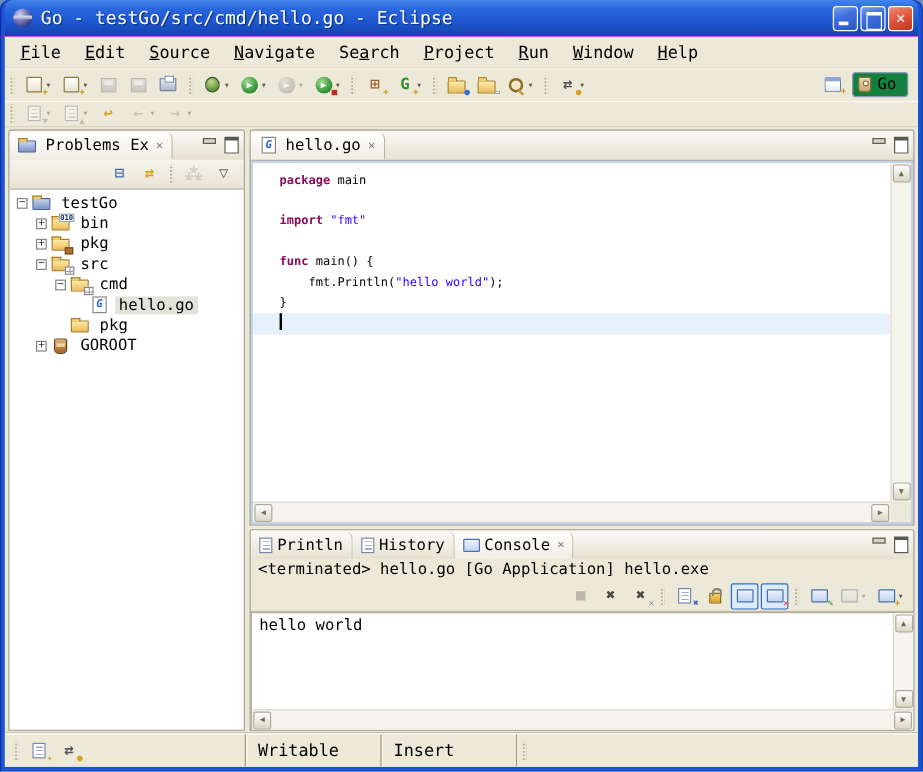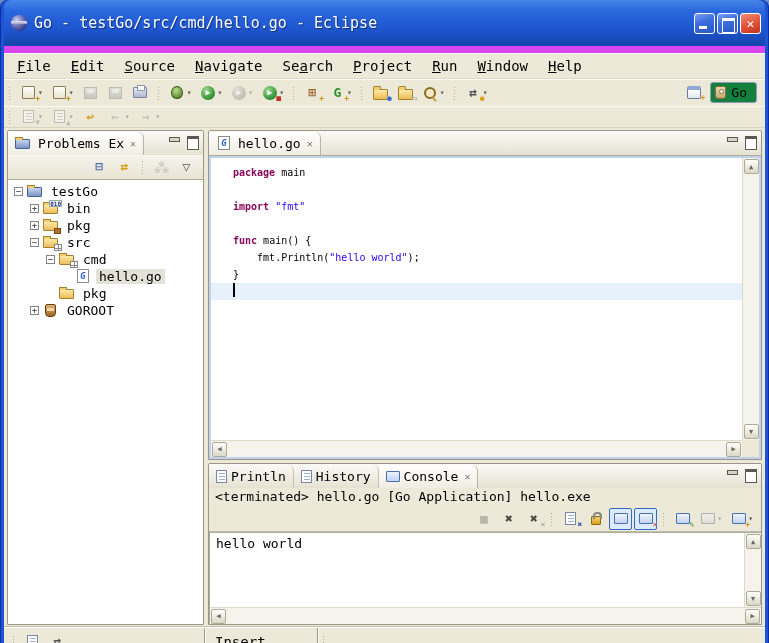--- a/index.html
+++ b/index.html
@@ -1,29 +1,29 @@
 <!DOCTYPE html>
 <html style="--frame: #1e53d5; --beige: #ece9d8; --kw: #8a0a5c; --str: #2a00ff; --curline: #e6f1fc; --treesel: #e2e2d8; --pressedbg: #dcebfc; --pressedbd: #316ac5;"><head>
 <meta charset="utf-8">
 <style>
   html,body{margin:0;padding:0;background:#6a8cc0;font-family:"DejaVu Sans Mono",monospace;}
   *{box-sizing:border-box;}
   .window{width:769px;height:643px;background:var(--frame,#1e53d5);padding:0 4px 4px;border-radius:8px 8px 0 0;position:relative;box-shadow:inset 1px 0 0 #0a2f9e, inset -1px 0 0 #0a2f9e;}
   
-  .titlebar{height:46px;display:flex;align-items:center;padding:0 4px 0 7px;background:linear-gradient(180deg,#3a7bе8 0%, #3d7ee6 4%, #2a66dc 20%, #1f58d2 55%, #1a4dc0 85%, #1443ab 100%);background:linear-gradient(180deg,#4585ea 0%, #2a66dc 25%, #1f58d2 60%, #1443ab 100%);border-radius:7px 7px 0 0;}
+  .titlebar{height:30px;display:flex;align-items:center;padding:0 4px 0 7px;background:linear-gradient(180deg,#3a7bе8 0%, #3d7ee6 4%, #2a66dc 20%, #1f58d2 55%, #1a4dc0 85%, #1443ab 100%);background:linear-gradient(180deg,#4585ea 0%, #2a66dc 25%, #1f58d2 60%, #1443ab 100%);border-radius:7px 7px 0 0;}
   .eclipse-icon{width:16px;height:16px;border-radius:50%;background:radial-gradient(circle at 35% 30%, #cdd1f0 0%, #7a7fc0 35%, #3c4190 70%, #23266a 100%);position:relative;flex:none;overflow:hidden;}
   .eclipse-icon::after{content:"";position:absolute;left:0;right:0;top:6px;height:3px;background:linear-gradient(#e8e8f4,#9aa0c8);}
   .title-text{color:#fff;font-size:15px;margin-left:7px;flex:1;white-space:nowrap;overflow:hidden;text-shadow:1px 1px 1px #10307a;}
   .winbtns{display:flex;gap:2px;}
   .wbtn{width:21px;height:21px;border:1px solid #fff;border-radius:3px;position:relative;background:linear-gradient(160deg,#7aa0ef 0%,#3f6fe0 40%,#2857c4 100%);}
   .wbtn.close{background:linear-gradient(160deg,#f09078 0%,#e25940 45%,#c03318 100%);display:flex;align-items:center;justify-content:center;color:#fff;font-size:13px;font-weight:bold;}
   .wbtn.min::after{content:"";position:absolute;left:4px;bottom:4px;width:8px;height:3px;background:#fff;}
   .wbtn.max::after{content:"";position:absolute;left:4px;top:4px;width:11px;height:11px;border:1px solid #fff;border-top:3px solid #fff;}
   
-  .client{height:609px;background:var(--beige,#ece9d8);display:flex;flex-direction:column;overflow:hidden;border-top:7px solid #d946ef;}
+  .client{height:609px;background:var(--beige,#ece9d8);display:flex;flex-direction:column;overflow:hidden;border-top:1px solid #d946ef;}
   
   .menubar{height:26px;display:flex;align-items:center;padding-left:3px;border-bottom:1px solid #dedac8;background:var(--beige);box-shadow:inset 0 1px 0 #fbfaf4;}
   .menu-item{padding:3px 10px;font-size:14px;color:#000;cursor:default;}
   .menu-item u{text-decoration:underline;}
   
   .toolbar{display:flex;align-items:center;background:var(--beige);position:relative;}
   .toolbar.row1{height:27px;box-shadow:inset 0 1px 0 #fbfaf4;}
   .toolbar.row2{height:22px;border-bottom:1px solid #d8d4c2;box-shadow:inset 0 1px 0 #fbfaf4;}
   .grip{width:4px;height:16px;margin:0 4px;flex:none;background-image:radial-gradient(circle,#b2ae9e 34%,transparent 40%);background-size:3px 3px;background-position:0 1px;}
   .tbtn{display:inline-flex;align-items:center;padding:2px 2px;margin:0 1px;border:1px solid transparent;border-radius:2px;position:relative;}
@@ -575,19 +575,20 @@
               <span class="badge" style="color: rgb(216, 160, 32);">✦</span>
             </span>
           </span>
           <span class="tbtn">
             <span class="tbicon">
               <span class="glyph" style="color: rgb(85, 85, 85); font-weight: bold;">⇄</span>
               <span class="badge" style="color: rgb(216, 160, 32);">●</span>
             </span>
           </span>
         </span>
+      <span class="sb-cell writable">Writable</span>
       <span class="sb-cell insert">Insert</span>
       <span class="sb-rest">
           <span class="grip"></span>
         </span>
     </div>
   </div>
 </div>
 
 </body></html>

